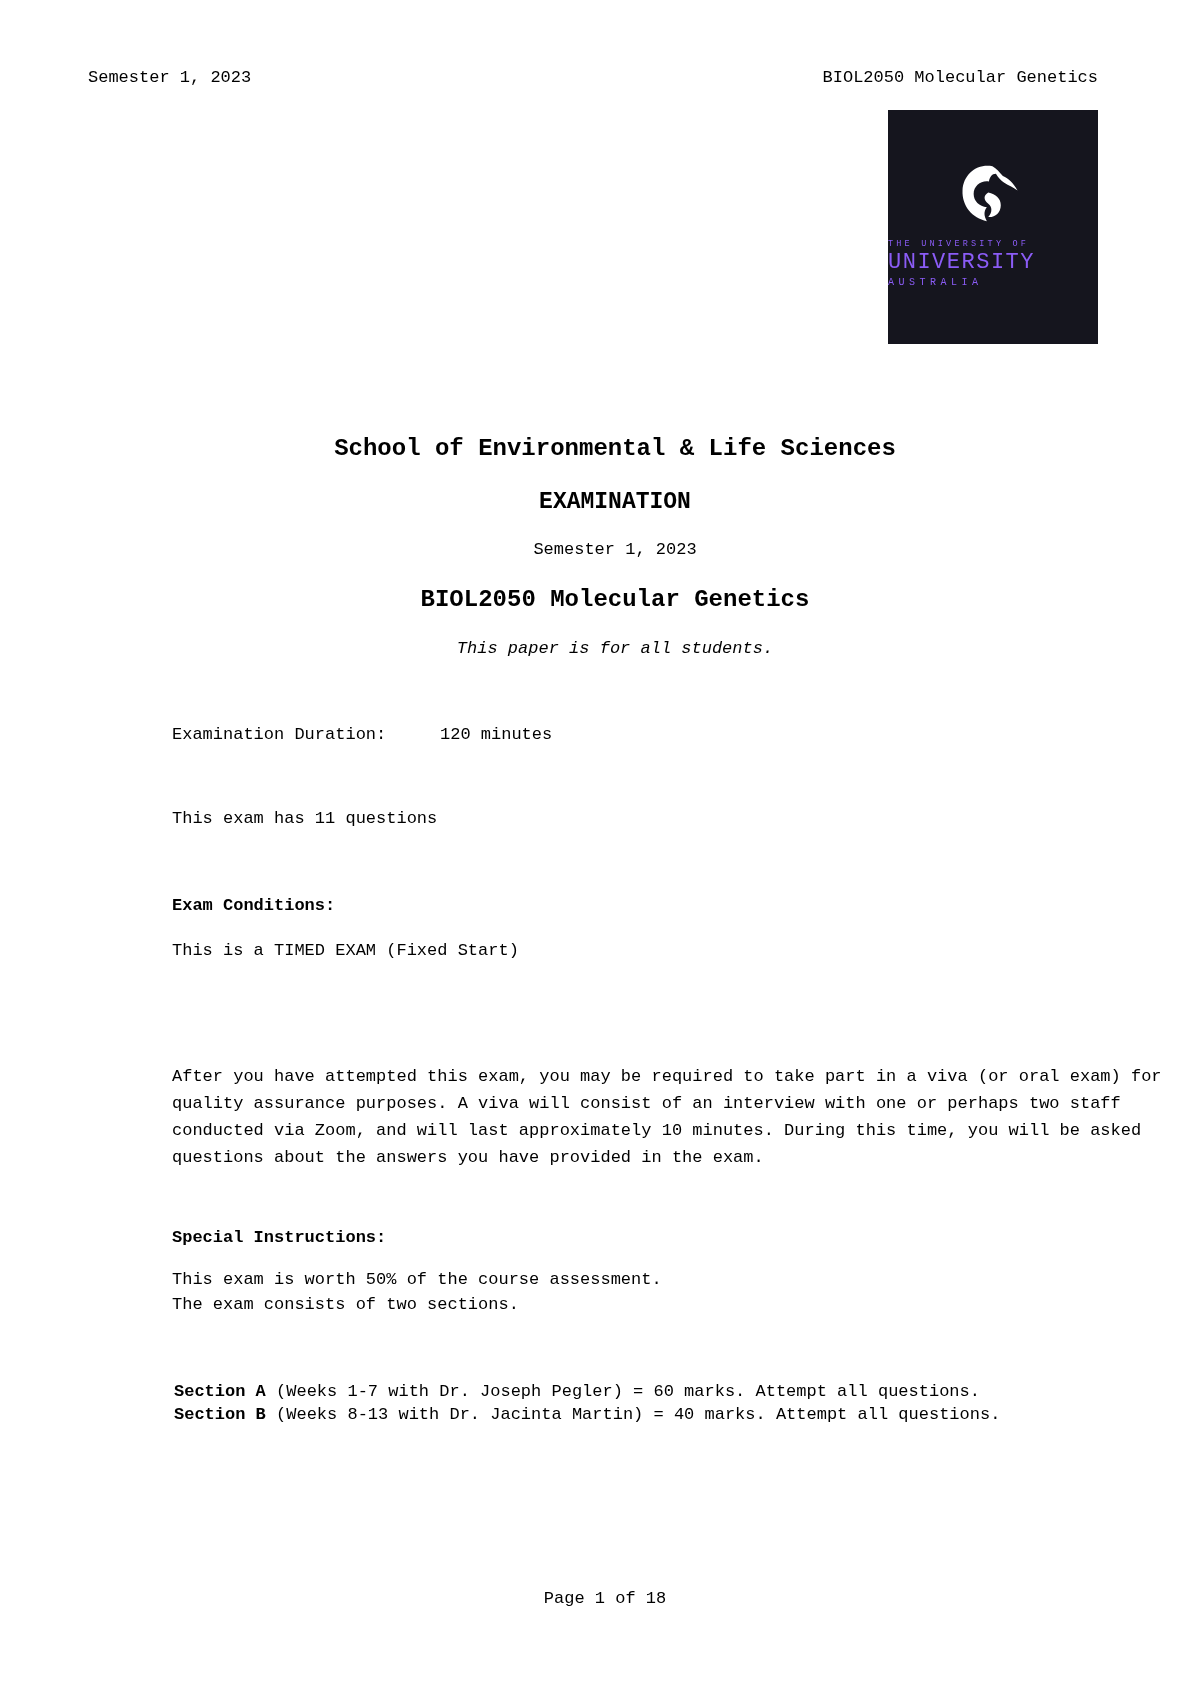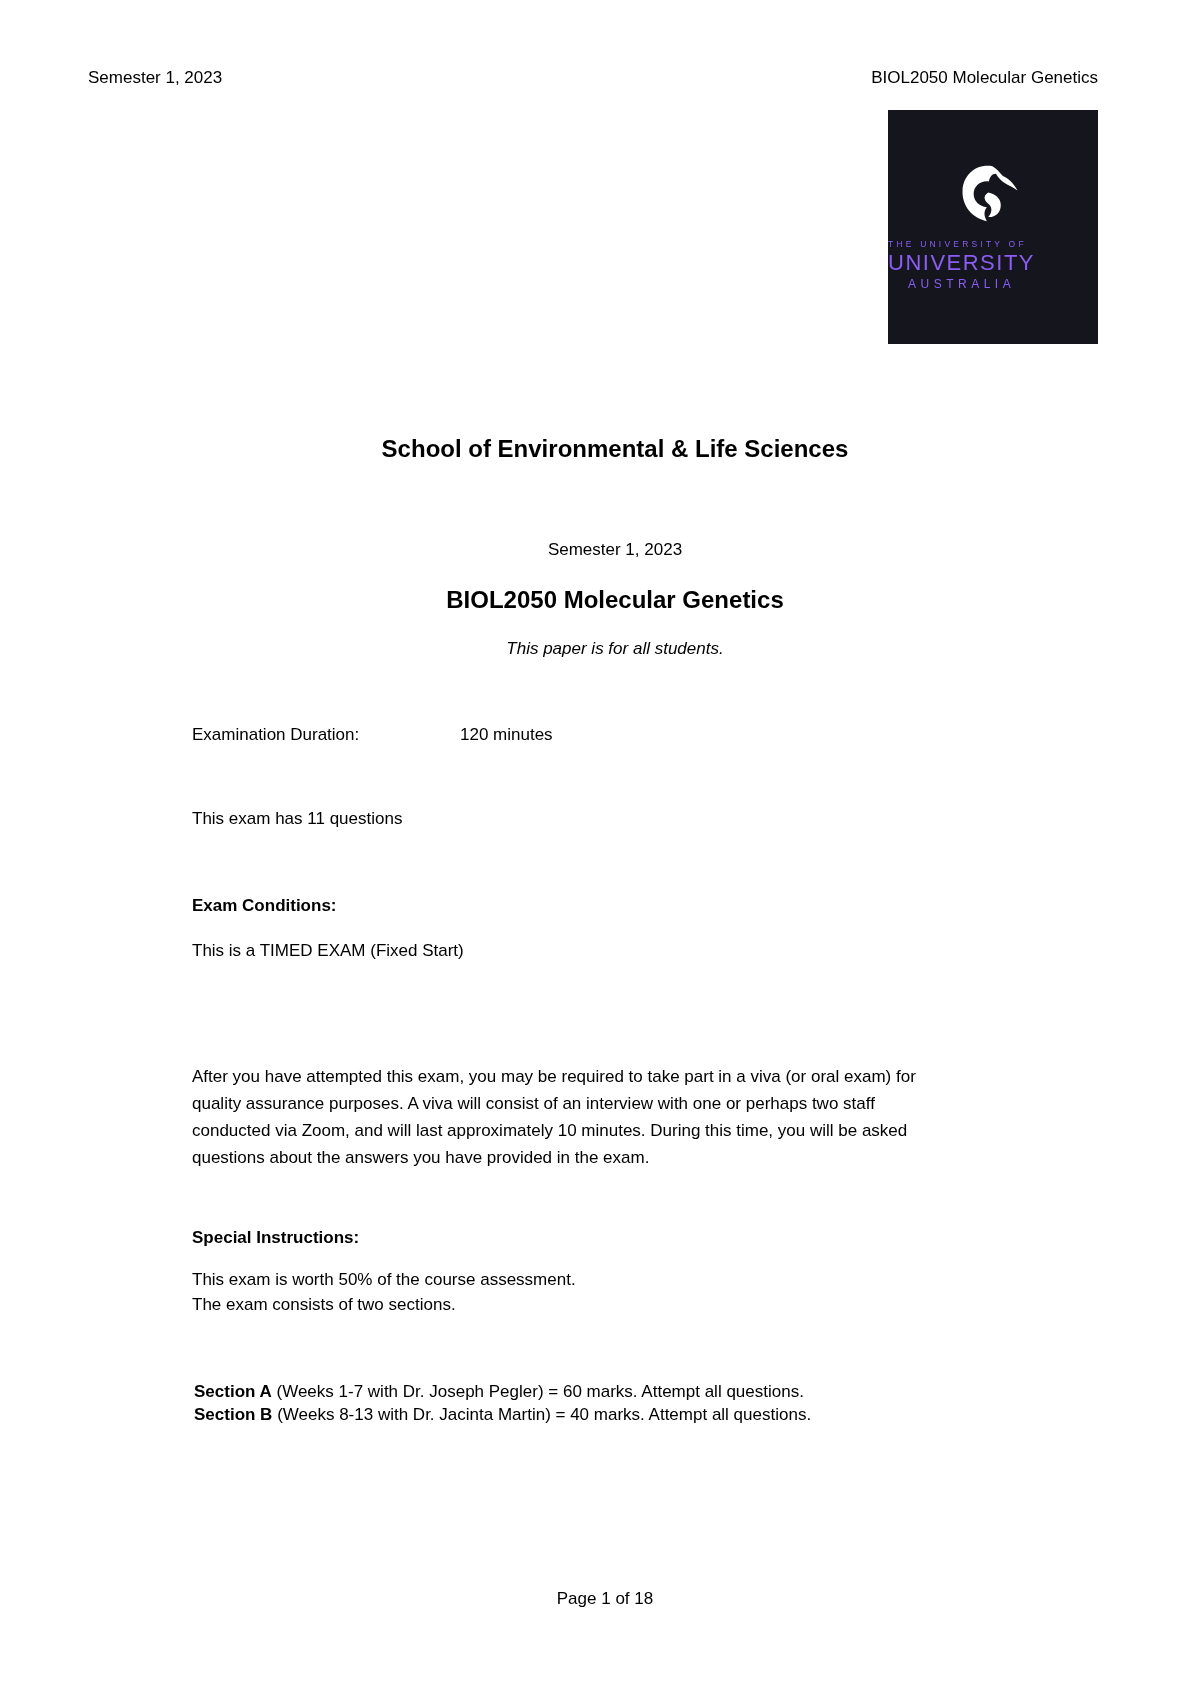--- a/index.html
+++ b/index.html
@@ -2,52 +2,52 @@
 <html><head>
 <meta charset="utf-8">
 <style>
   * { margin: 0; padding: 0; box-sizing: border-box; }
   html, body { background: #ffffff; }
   .page {
     position: relative;
     width: 1190px;
     height: 1684px;
     background: #ffffff;
-    font-family: Liberation Sans, sans-serif;
+    font-family: Liberation Mono, monospace;
     color: #000000;
     overflow: hidden;
   }
   .abs { position: absolute; }
 
   
   .hdr { top: 68px; font-size: 17px; line-height: 20px; white-space: pre; }
   .hdr-left  { left: 88px; }
   .hdr-right { right: 92px; text-align: right; }
 
   
   .logo-box {
     left: 888px; top: 110px; width: 210px; height: 234px;
     background: #15151e; color: #8b5cf6; text-align: left;
   }
   .logo-mark { position: absolute; left: 62px; top: 44px; width: 80px; height: 80px; }
   .logo-line { position: absolute; left: 0; width: 100%; white-space: pre; }
   .logo-top    { top: 129px; font-size: 8.5px; letter-spacing: 3.2px; }
   .logo-name   { top: 140px; font-size: 22px;  letter-spacing: 1.5px; }
-  .logo-bottom { top: 167px; font-size: 12px;   letter-spacing: 4.5px; padding-left: 20px; }
+  .logo-bottom { top: 167px; font-size: 10px;   letter-spacing: 4.5px; }
 
   
   .ctr { left: 132px; right: 92px; text-align: center; white-space: pre; }
   .t-school { top: 435px; font-size: 24px; font-weight: bold; }
   .t-exam   { top: 489px; font-size: 23px; font-weight: bold; }
   .t-sem    { top: 540px; font-size: 17px; }
   .t-course { top: 586px; font-size: 24px; font-weight: bold; }
   .t-note   { top: 639px; font-size: 17px; font-style: italic; }
 
   
-  .body-txt { font-size: 17px; line-height: 27px; white-space: pre; margin-left: 20px; }
+  .body-txt { font-size: 17px; line-height: 27px; white-space: pre; }
   .lbl-duration { left: 172px; top: 721px; }
   .val-duration { left: 440px; top: 721px; }
   .qcount       { left: 172px; top: 805px; }
   .h-cond       { left: 172px; top: 892px; font-weight: bold; }
   .timed        { left: 172px; top: 937px; }
   .p-open       { left: 172px; top: 977px; }
   .p-viva       { left: 172px; top: 1063px; }
   .h-special    { left: 172px; top: 1224px; font-weight: bold; }
   .worth        { left: 172px; top: 1267px; line-height: 25px; }
   .twosect      { left: 172px; top: 1292px; line-height: 25px; }
@@ -87,20 +87,21 @@
                  C61 77 61 68 55 64
                  C48 59 48 52 55 48 Z"></path>
       </g>
     </svg>
     <div class="logo-line logo-top">THE UNIVERSITY OF</div>
     <div class="logo-line logo-name">UNIVERSITY</div>
     <div class="logo-line logo-bottom">AUSTRALIA</div>
   </div>
 
   <div class="abs ctr t-school">School of Environmental &amp; Life Sciences</div>
+  <div class="abs ctr t-exam">EXAMINATION</div>
   <div class="abs ctr t-sem">Semester 1, 2023</div>
   <div class="abs ctr t-course">BIOL2050 Molecular Genetics</div>
   <div class="abs ctr t-note">This paper is for all students.</div>
 
   <div class="abs body-txt lbl-duration">Examination Duration:</div>
   <div class="abs body-txt val-duration">120 minutes</div>
   <div class="abs body-txt qcount">This exam has 11 questions</div>
 
   <div class="abs body-txt h-cond">Exam Conditions:</div>
   <div class="abs body-txt timed">This is a TIMED EXAM (Fixed Start)</div>

